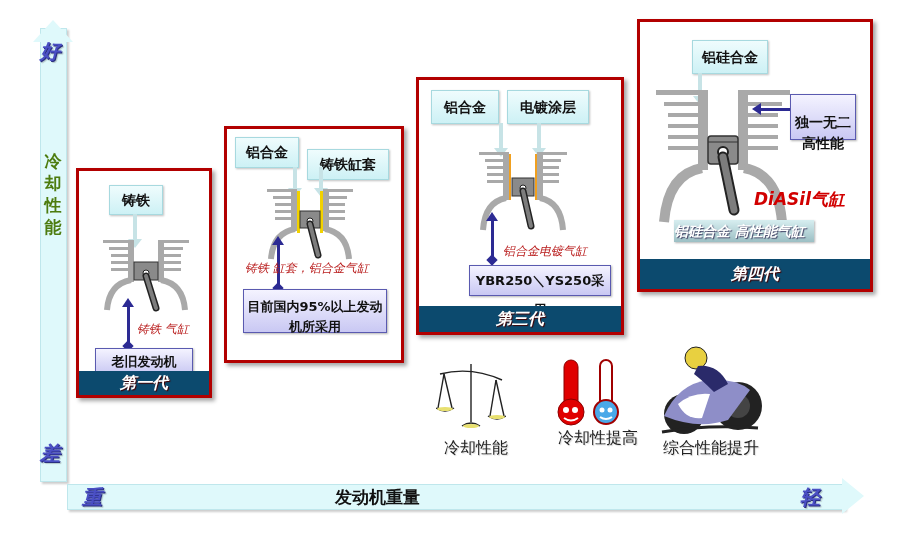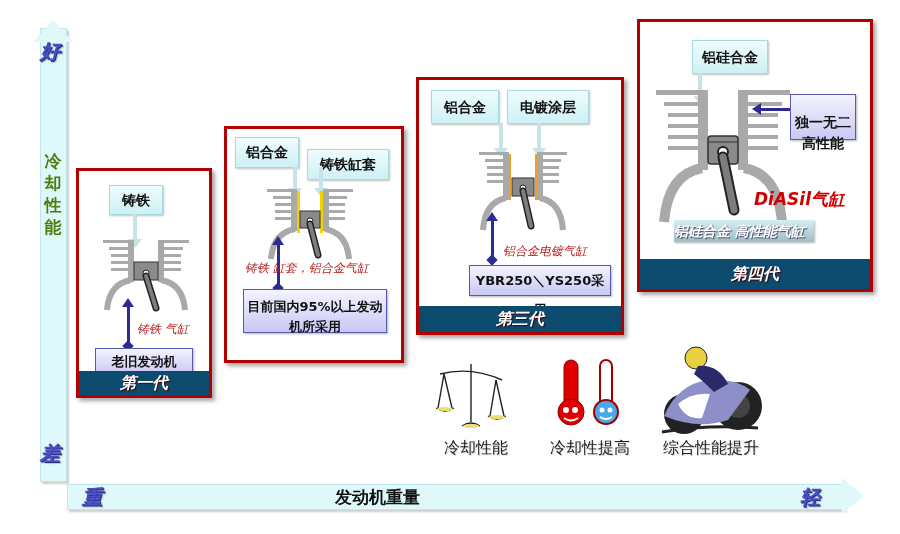--- a/index.html
+++ b/index.html
@@ -202,21 +202,21 @@
   <circle cx="17" cy="54" r="13" fill="#e00000" stroke="#8a0000"></circle>
   <circle cx="12" cy="52" r="3" fill="#fff"></circle>
     <circle cx="21" cy="52" r="3" fill="#fff"></circle>
   <path d="M10 60 Q17 65 24 60" stroke="#fff" stroke-width="2" fill="none"></path>
   <rect x="46" y="2" width="12" height="48" rx="6" fill="#fff" stroke="#a00000" stroke-width="2"></rect>
   <circle cx="52" cy="54" r="12" fill="#4aa8e8" stroke="#a00000" stroke-width="2"></circle>
   <circle cx="48" cy="52" r="2.5" fill="#fff"></circle>
     <circle cx="56" cy="52" r="2.5" fill="#fff"></circle>
   <path d="M46 59 Q52 63 58 59" stroke="#fff" stroke-width="2" fill="none"></path>
 </svg>
-<div class="bottom-item" style="left:542px;top:438px;width:96px;">冷却性提高</div>
+<div class="bottom-item" style="left:542px;top:428px;width:96px;text-align:right;">冷却性提高</div>
 
 <svg class="abs" style="left:658px;top:344px;" width="106" height="92" viewBox="0 0 106 92">
   <circle cx="80" cy="62" r="24" fill="#222"></circle>
   <circle cx="80" cy="62" r="12" fill="#444"></circle>
   <circle cx="26" cy="70" r="20" fill="#222"></circle>
   <path d="M6 72 Q20 40 50 36 Q78 34 92 46 L70 76 Q40 86 6 72Z" fill="#8e8ec8"></path>
   <path d="M20 60 Q34 48 52 50 L44 74 Q28 76 20 60Z" fill="#fff"></path>
   <circle cx="38" cy="14" r="11" fill="#e8d040" stroke="#222"></circle>
   <path d="M40 22 Q60 20 70 40 L56 48 Q44 36 36 30Z" fill="#2a2a6a"></path>
   <path d="M4 88 Q50 80 100 84" stroke="#222" stroke-width="3" fill="none"></path>

